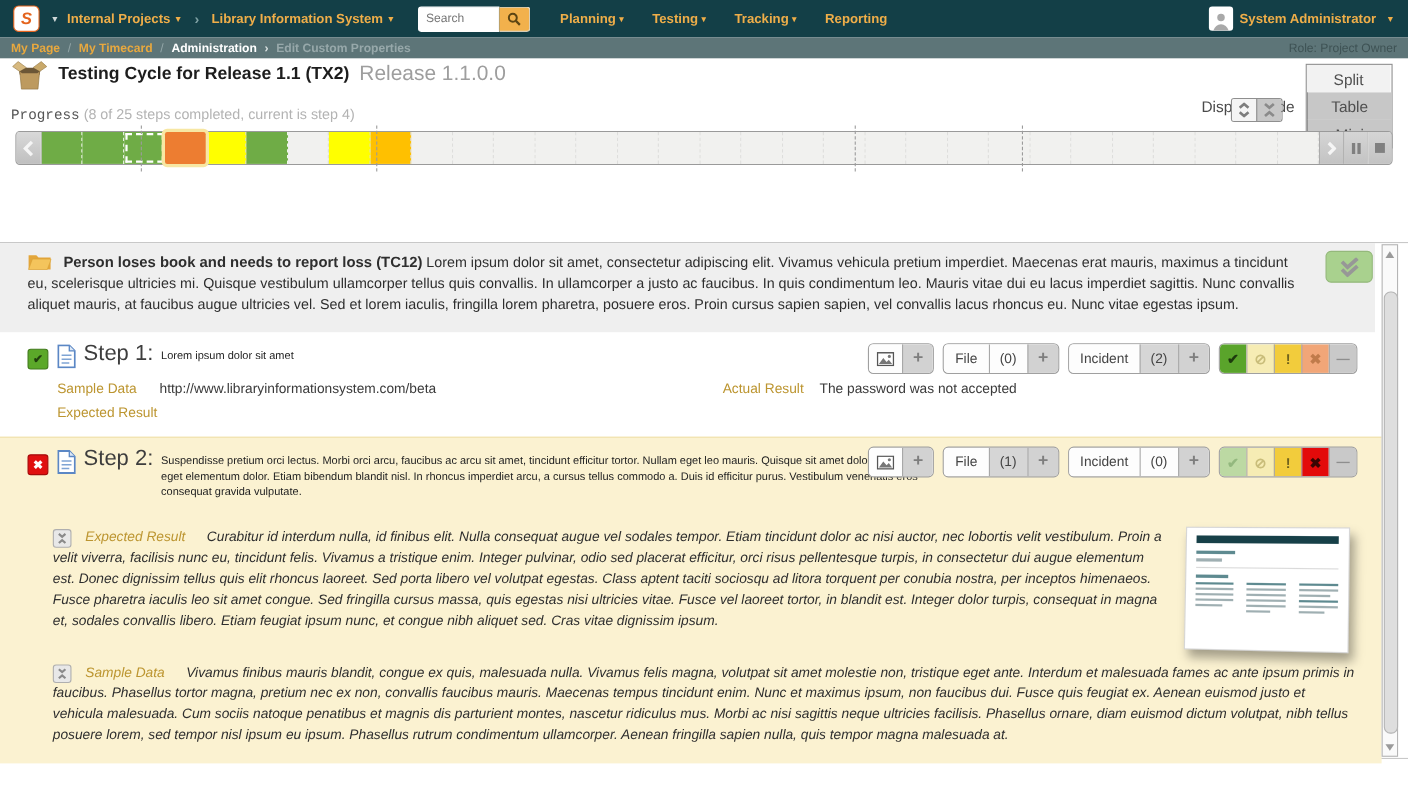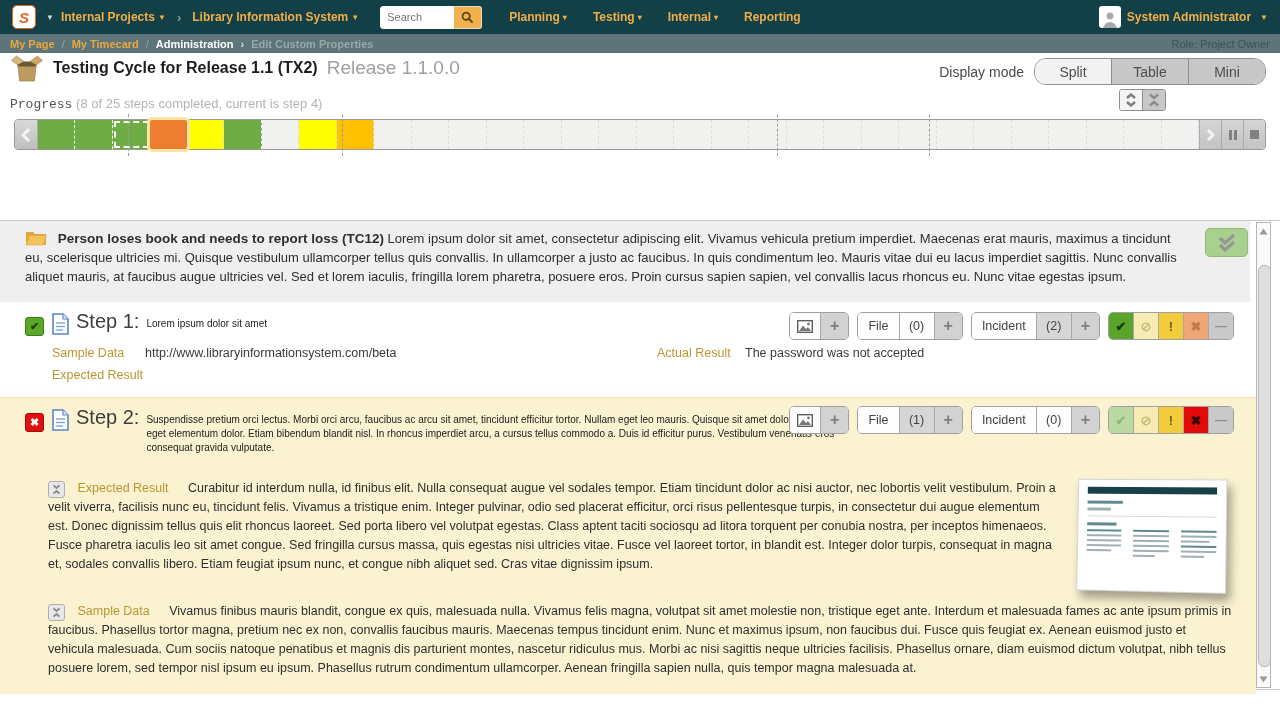--- a/index.html
+++ b/index.html
@@ -32,21 +32,21 @@
   .crumb-cur{color:#FFFFFF;font-weight:700;}
   .crumb-chev{color:#D8E0E0;font-weight:700;font-size:11px;}
   .crumb-trail{color:#97A8AA;font-weight:700;}
   .crumb-role{margin-left:auto;color:#3E5254;font-size:11px;padding-left:24px;}
   
   .titlerow{position:absolute;top:53px;left:10px;display:flex;align-items:center;gap:9px;}
   .pg-title{font-size:16px;font-weight:700;color:#1d1d1d;}
   .pg-sub{font-size:19px;color:#9E9E9E;}
   .dispmode{position:absolute;top:58px;right:14px;display:flex;align-items:center;}
   .dispmode-label{font-size:14px;color:#4A4A4A;margin-right:10px;}
-  .btn-group{display:flex;border:1px solid #8F8F8F;border-radius:12px;overflow:hidden;}
+  .btn-group{display:flex;border:1px solid #8F8F8F;border-radius:0;overflow:hidden;flex-direction:column;}
   .dm-btn{width:76px;height:25px;display:flex;align-items:center;justify-content:center;font-size:14px;color:#4F4F4F;
           background:#C7C7C7;border-left:1px solid #8F8F8F;cursor:pointer;}
   .dm-btn:first-child{border-left:none;}
   .dm-btn.sel{background:#F2F2F2;}
   .sortbtns{position:absolute;top:89px;right:114px;display:flex;border:1px solid #8F8F8F;border-radius:3px;overflow:hidden;}
   .sort-btn{width:22px;height:20px;display:flex;align-items:center;justify-content:center;background:#C7C7C7;
             border-left:1px solid #8F8F8F;cursor:pointer;}
   .sort-btn:first-child{border-left:none;background:#F4F4F4;}
   
   .progrow{position:absolute;top:96px;left:10px;font-size:13px;}
@@ -108,21 +108,21 @@
   .s-fail.off{background:#F1A678;color:#C07B4B;}
   .s-fail.on{background:#E30A0A;color:#3A0503;}
   .s-na{background:#C9C9C9;color:#8E8E8E;font-size:12px;}
   
   .fields{margin:10px 0 0 52px;display:grid;grid-template-columns:93px 512px 88px auto;row-gap:8px;
           font-size:12.5px;align-items:start;}
   .flabel{color:#BC9530;}
   .fvalue{color:#3A3A3A;}
   .fspan{grid-column:2 / 5;}
   
-  .block{margin:20px 22px 0 48px;font-size:12.5px;line-height:1.52;color:#2E2E2E;}
+  .block{margin:20px 22px 0 48px;font-size:12.5px;line-height:1.52;color:#2E2E2E;font-style:italic;}
   .block.first{margin-top:24px;}
   .block.clear{clear:right;margin-top:18px;}
   .miniexp{display:inline-flex;width:15px;height:15px;border:1px solid #AFAFAF;border-radius:3px;background:#E8E8E8;
            align-items:center;justify-content:center;margin-right:9px;vertical-align:-3px;cursor:pointer;}
   .blabel{color:#BC9530;margin-right:16px;}
   
   .thumb{float:right;width:150px;height:113px;margin:0 8px 10px 14px;background:#fff;border:1px solid #D5D5D5;
          box-shadow:4px 7px 9px rgba(0,0,0,0.35);transform:perspective(500px) rotateY(-5deg) rotateX(1.2deg) rotate(0.8deg);
          padding:7px 9px;box-sizing:border-box;cursor:pointer;}
   .th-bar{height:7px;background:#174048;margin-bottom:7px;}
@@ -162,21 +162,21 @@
   <div class="menus">
     <div class="menu-item">
       <span>Planning</span>
       <span class="caret">▾</span>
     </div>
     <div class="menu-item">
       <span>Testing</span>
       <span class="caret">▾</span>
     </div>
     <div class="menu-item">
-      <span>Internal</span>
+      <span>Tracking</span>
       <span class="caret">▾</span>
     </div>
     <div class="menu-item">
       <span>Reporting</span>
     </div>
   </div>
   <div class="userarea">
     <div class="avatar">
       <svg width="18" height="18" viewBox="0 0 18 18">
         <circle cx="9" cy="6" r="3.4" fill="#A9A9A9"></circle>

